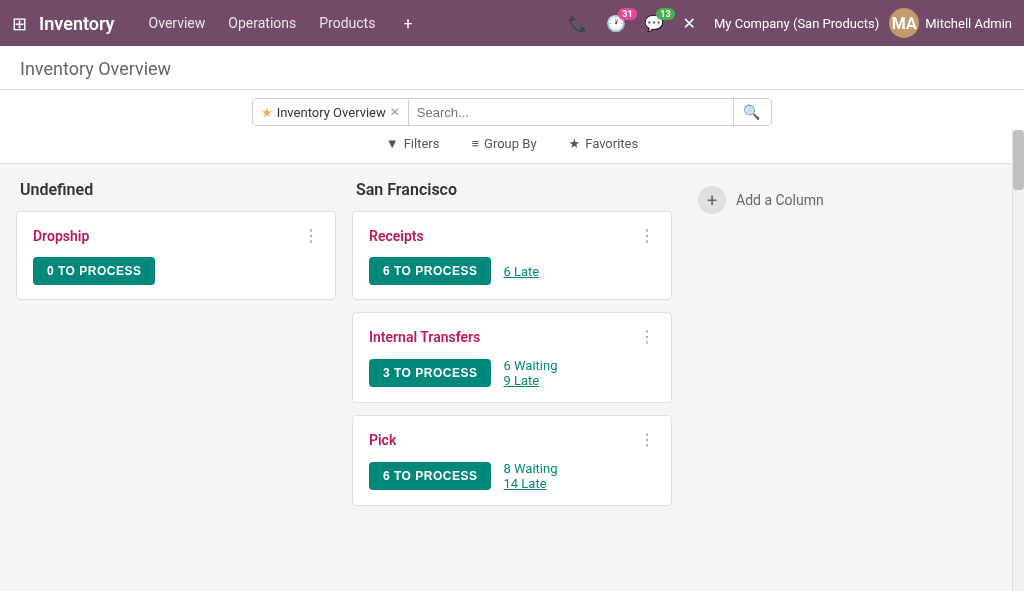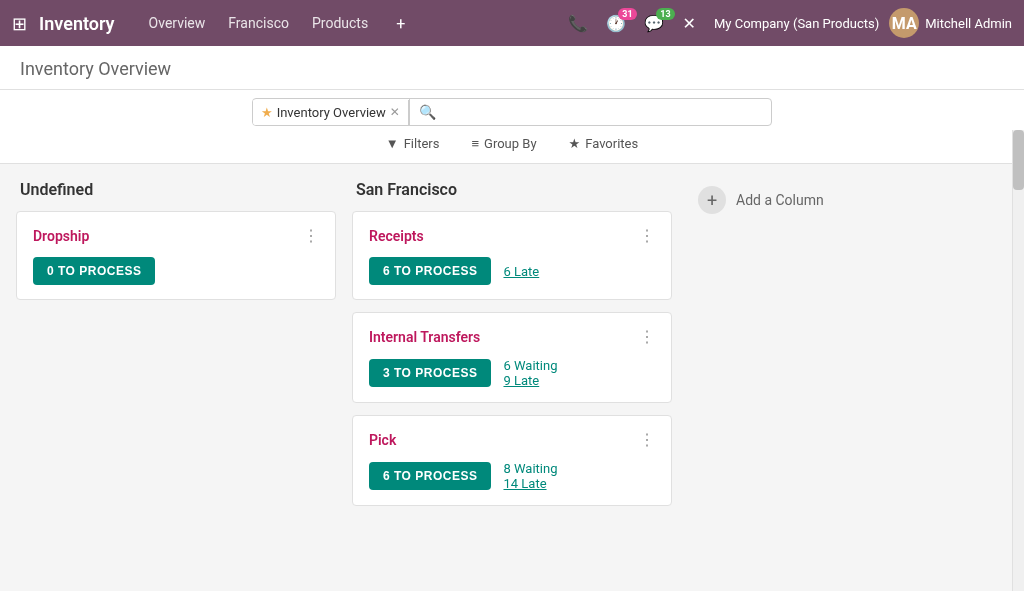--- a/index.html
+++ b/index.html
@@ -239,21 +239,21 @@
 </head>
 <body>
 
 <div class="page-wrapper">
 
   <div class="topnav">
     <span class="topnav-apps-icon">⊞</span>
     <span class="topnav-brand">Inventory</span>
     <div class="topnav-menu">
       <span class="topnav-menu-item">Overview</span>
-      <span class="topnav-menu-item">Francisco</span>
+      <span class="topnav-menu-item">Operations</span>
       <span class="topnav-menu-item">Products</span>
     </div>
     <span class="topnav-add">+</span>
     <div class="topnav-spacer"></div>
     <div class="topnav-icons">
       <span class="topnav-icon-btn">📞</span>
       <span class="topnav-icon-btn" style="position:relative;">
         🕐
         <span class="badge">31</span>
       </span>
@@ -274,20 +274,21 @@
     <div class="breadcrumb-title">Inventory Overview</div>
   </div>
 
   <div class="search-area">
     <div class="search-row">
       <div class="search-tag">
         <span class="search-tag-star">★</span>
         <span>Inventory Overview</span>
         <span class="search-tag-close">✕</span>
       </div>
+      <input class="search-input-field" type="text" placeholder="Search..." style="">
       <button class="search-submit-btn">🔍</button>
     </div>
     <div class="filter-row">
       <div class="filter-btn">
         <span>▼</span>
         <span>Filters</span>
       </div>
       <div class="filter-btn">
         <span>≡</span>
         <span>Group By</span>

